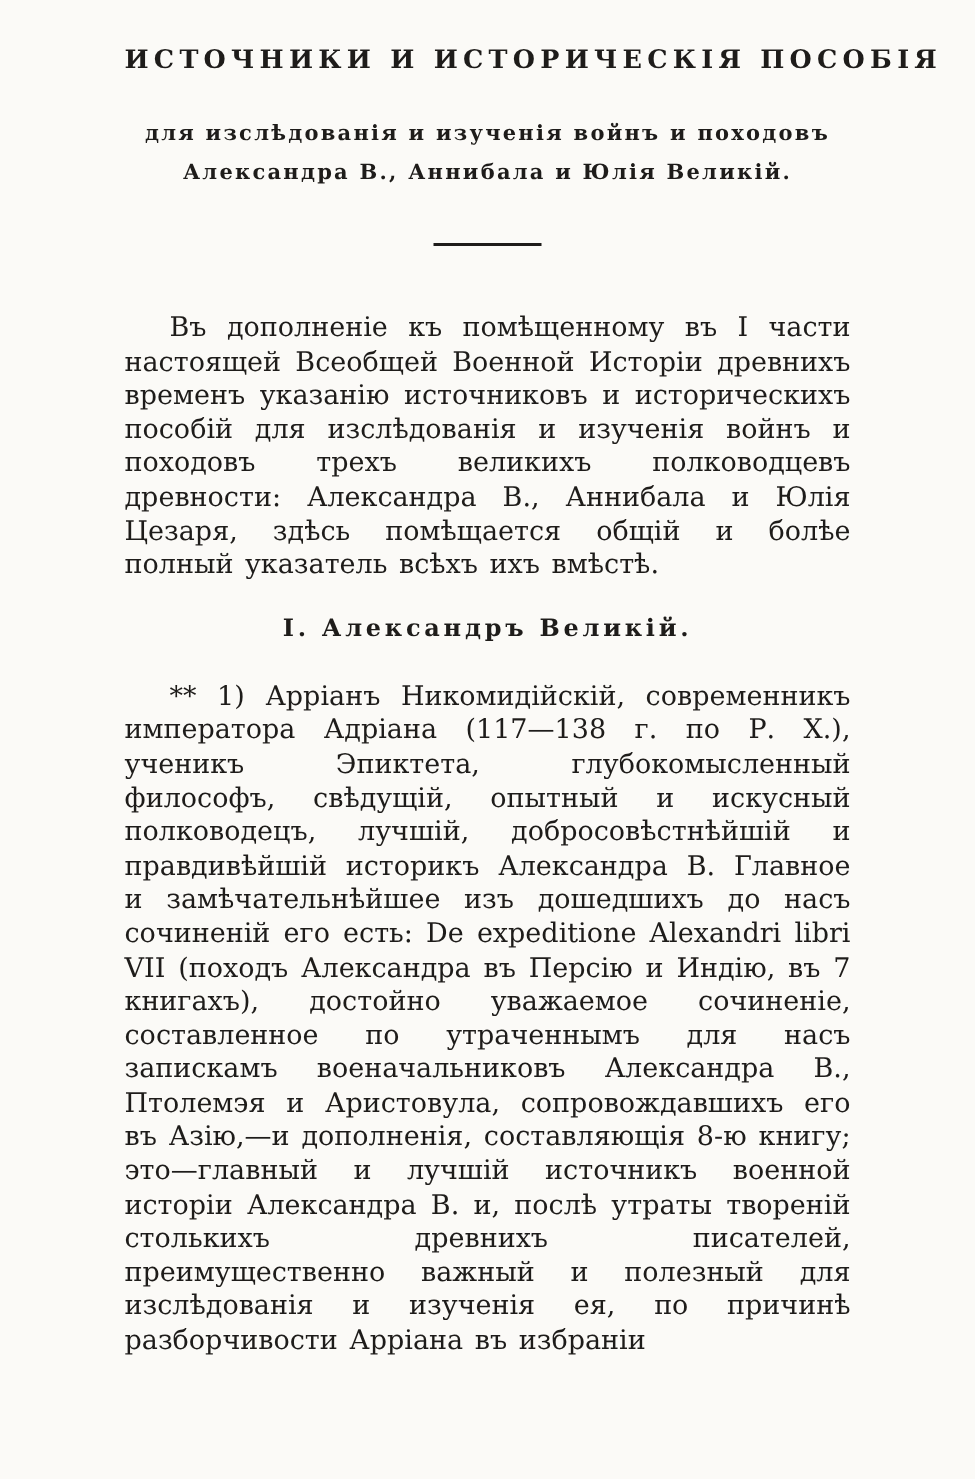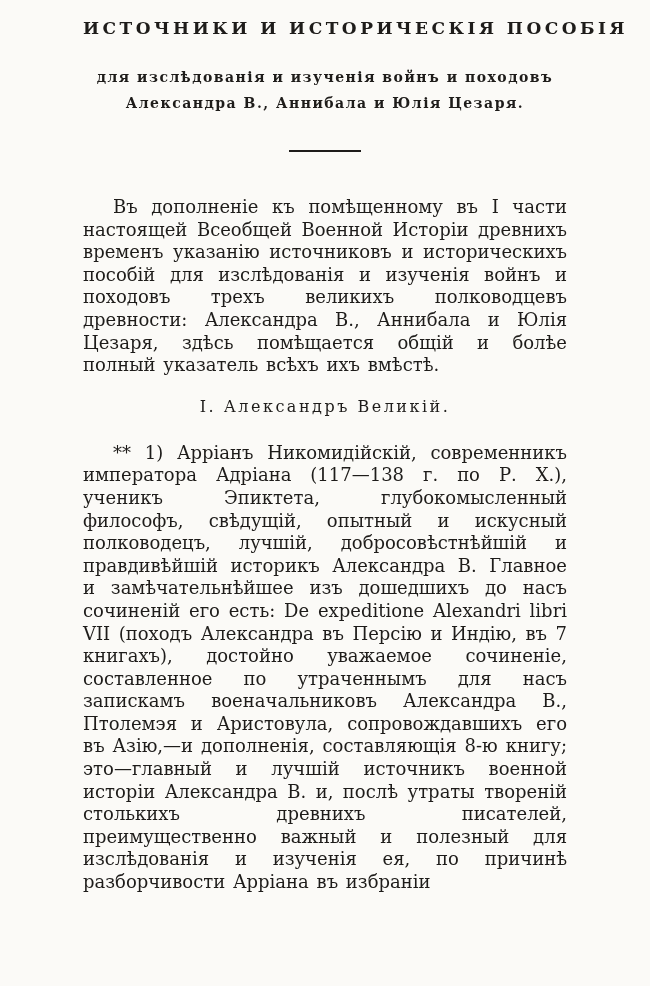--- a/index.html
+++ b/index.html
@@ -14,21 +14,21 @@
     position: relative;
     width: 650px;
     height: 986px;
     background: #fbfaf7;
     color: #1e1c1a;
     overflow: hidden;
   }
   .content {
     width: 484px;
     margin: 0 auto;
-    padding-top: 18px;
+    padding-top: 30px;
   }
   .title {
     margin: 0;
     text-align: center;
     font-size: 17px;
     font-weight: bold;
     letter-spacing: 3.5px;
     white-space: nowrap;
   }
   .subtitle {
@@ -53,21 +53,21 @@
     text-indent: 30px;
     word-spacing: 2px;
   }
   .para.first {
     margin-top: 44px;
   }
   .section-heading {
     margin: 20px 0 0 0;
     text-align: center;
     font-size: 16px;
-    font-weight: normal;
+    font-weight: bold;
     letter-spacing: 2.5px;
   }
   .subsection-heading {
     margin: 22px 0 0 0;
     text-align: center;
     font-size: 16px;
     font-weight: bold;
     letter-spacing: 2px;
   }
   .para.body-par {
@@ -77,21 +77,21 @@
 </head>
 <body>
 
 <div class="page">
   <div class="content">
 
     <h1 class="title">ИСТОЧНИКИ И ИСТОРИЧЕСКІЯ ПОСОБІЯ</h1>
 
     <div class="subtitle">
       <div>для изслѣдованія и изученія войнъ и походовъ</div>
-      <div>Александра В., Аннибала и Юлія Цезаря.</div>
+      <div>Александра В., Аннибала и Юлія Великій.</div>
     </div>
 
     <div class="rule"></div>
 
     <p class="para first">Въ дополненіе къ помѣщенному въ I части настоящей Всеобщей Военной Исторіи древнихъ временъ указанію источниковъ и историческихъ пособій для изслѣдованія и изученія войнъ и походовъ трехъ великихъ полководцевъ древности: Александра В., Аннибала и Юлія Цезаря, здѣсь помѣщается общій и болѣе полный указатель всѣхъ ихъ вмѣстѣ.</p>
 
     <h2 class="section-heading">І. Александръ Великій.</h2>
 
 
     <p class="para body-par">** 1) Арріанъ Никомидійскій, современникъ императора Адріана (117—138 г. по Р. Х.), ученикъ Эпиктета, глубокомысленный философъ, свѣдущій, опытный и искусный полководецъ, лучшій, добросовѣстнѣйшій и правдивѣйшій историкъ Александра В. Главное и замѣчательнѣйшее изъ дошедшихъ до насъ сочиненій его есть: De expeditione Alexandri libri VII (походъ Александра въ Персію и Индію, въ 7 книгахъ), достойно уважаемое сочиненіе, составленное по утраченнымъ для насъ запискамъ военачальниковъ Александра В., Птолемэя и Аристовула, сопровождавшихъ его въ Азію,—и дополненія, составляющія 8-ю книгу; это—главный и лучшій источникъ военной исторіи Александра В. и, послѣ утраты твореній столькихъ древнихъ писателей, преимущественно важный и полезный для изслѣдованія и изученія ея, по причинѣ разборчивости Арріана въ избраніи</p>

